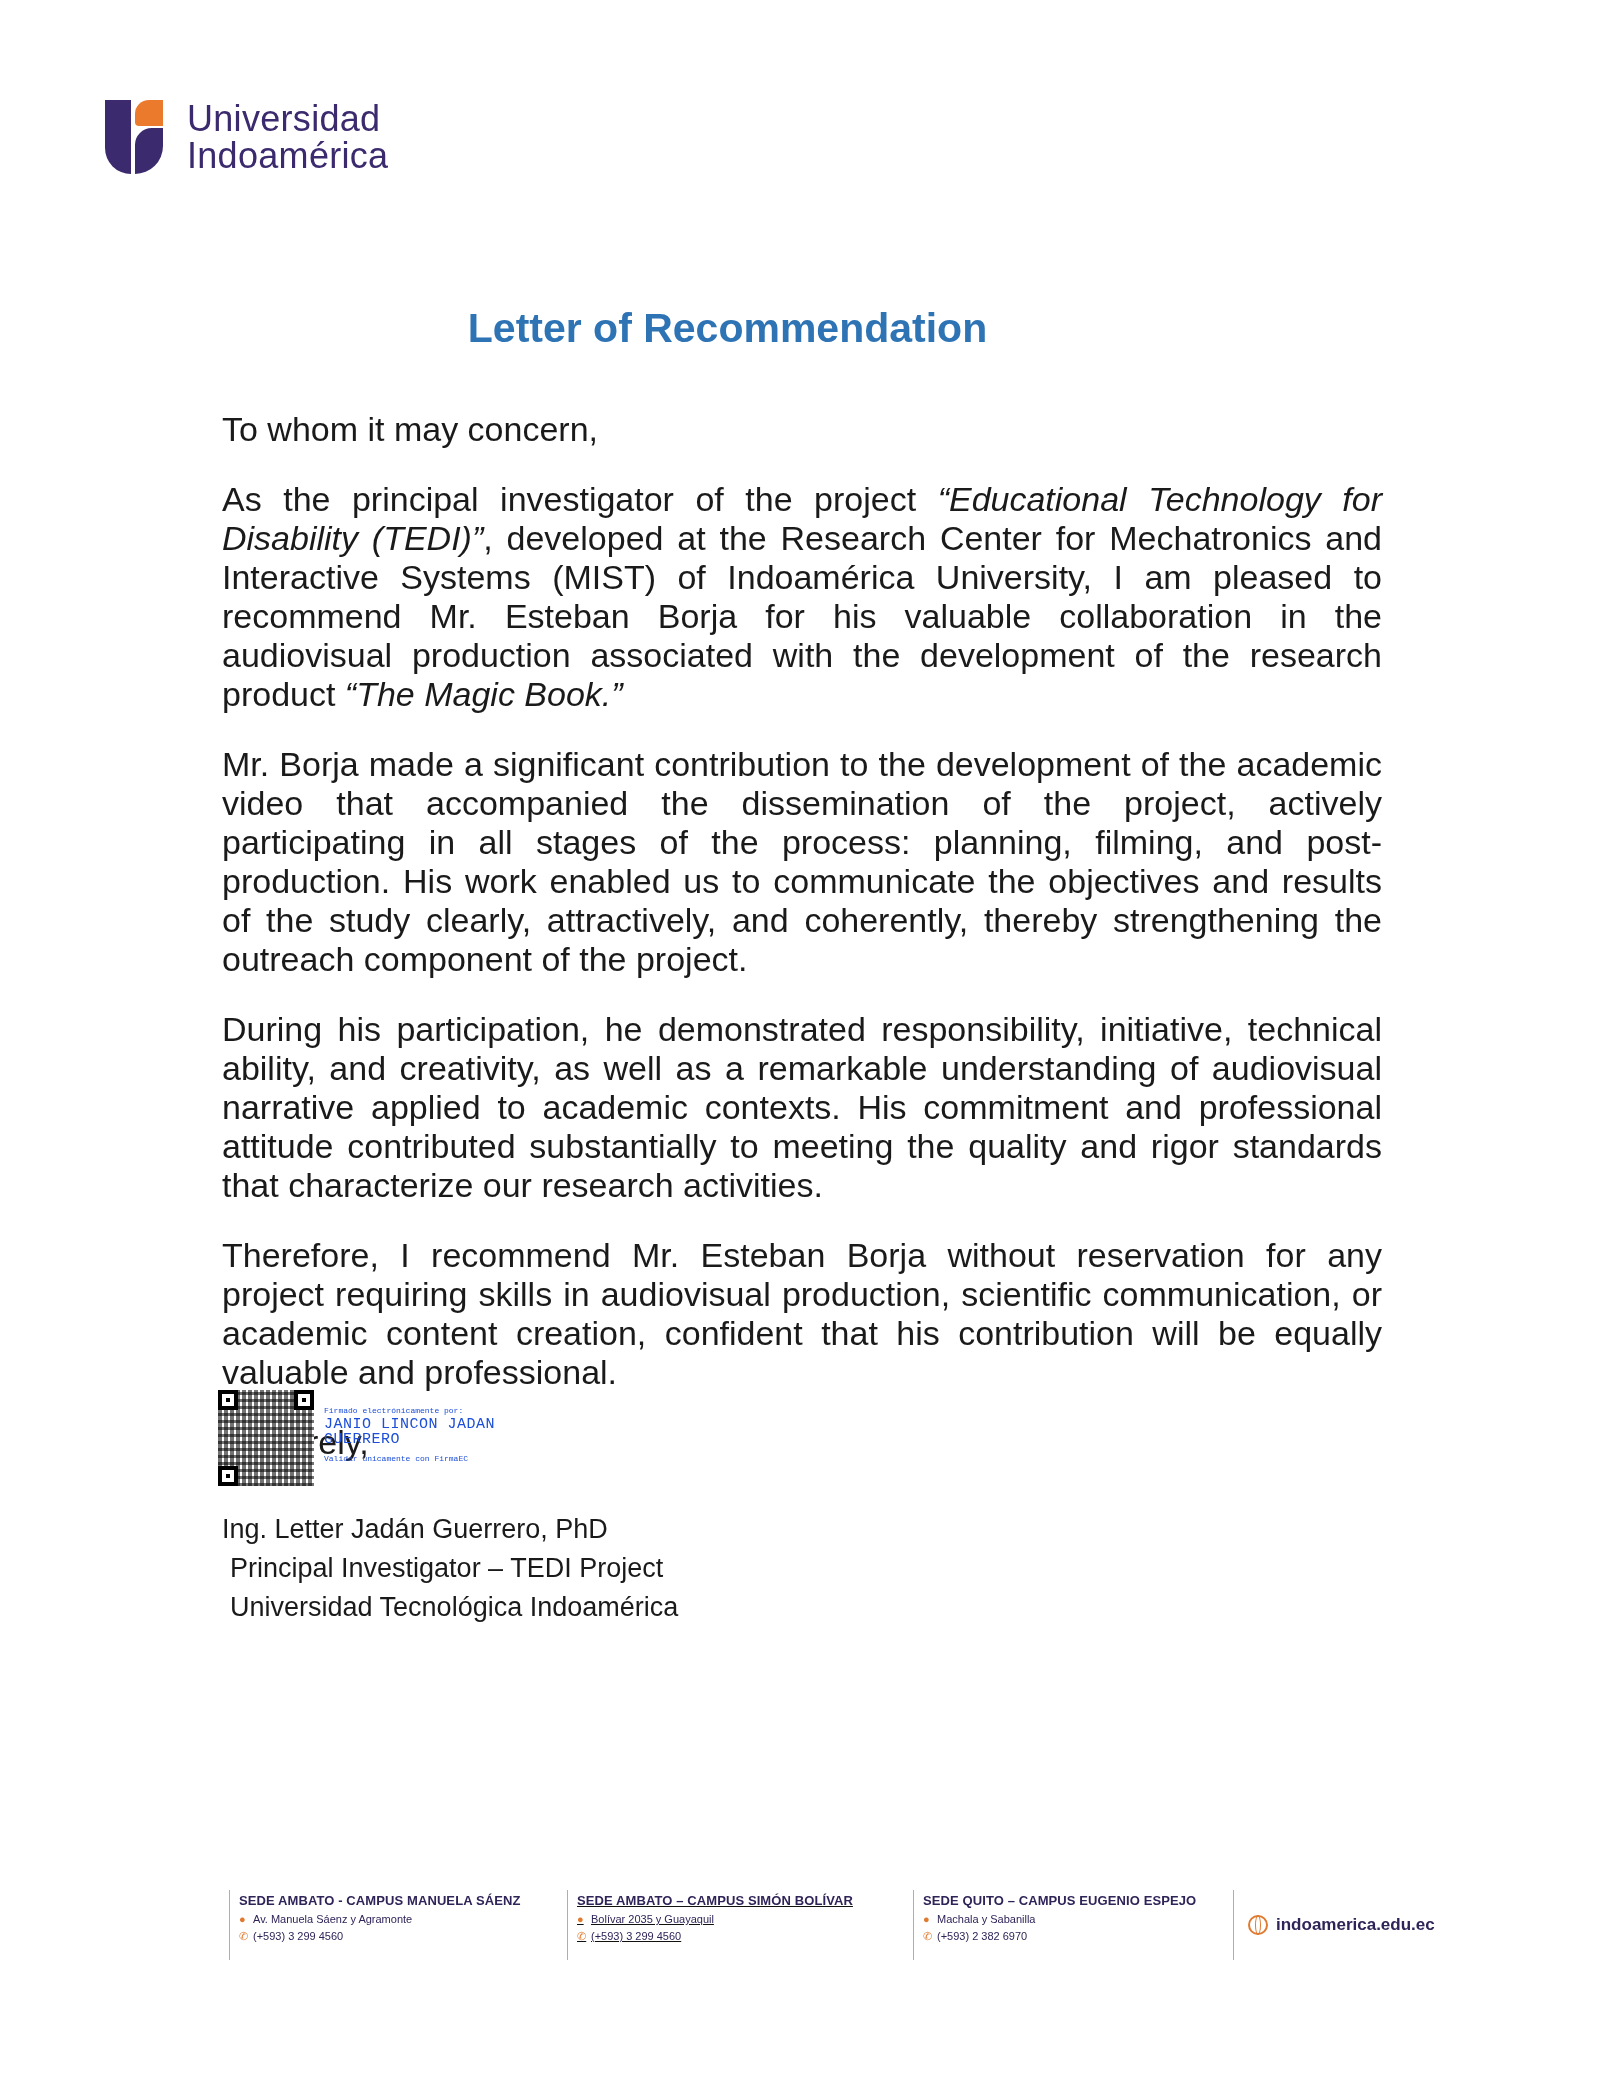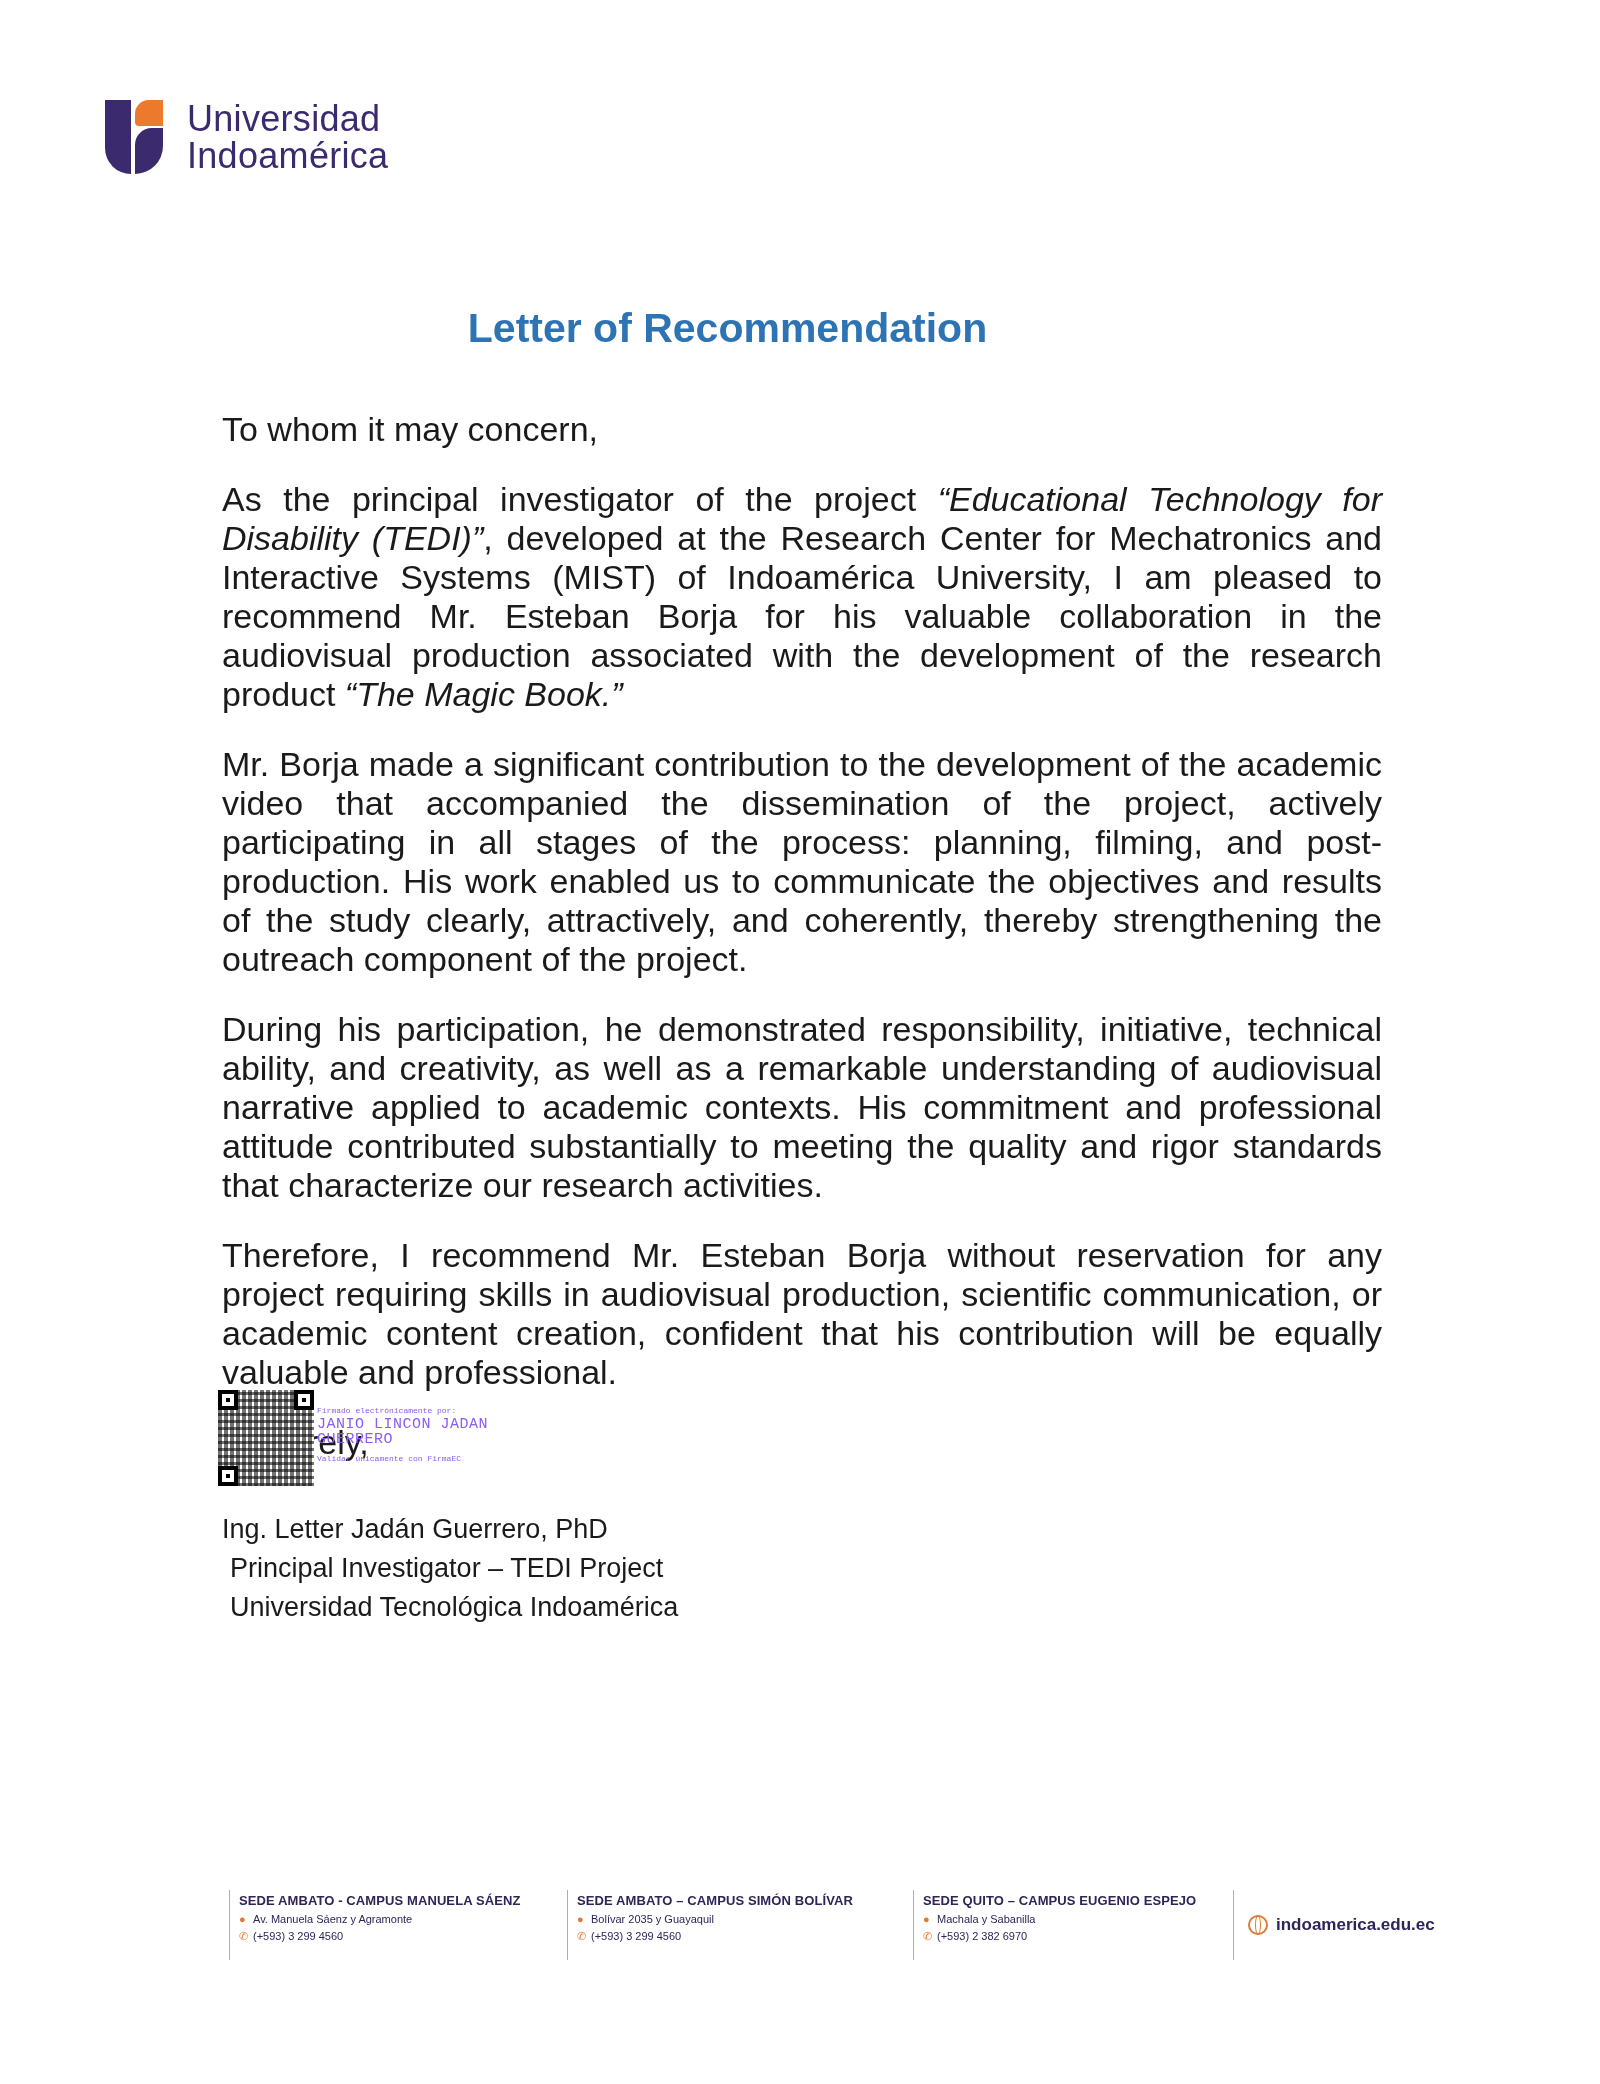--- a/index.html
+++ b/index.html
@@ -15,21 +15,21 @@
   .content p { margin:0 0 31px 0; text-align:justify; }
   .content em { font-style:italic; }
   .sig { position:absolute; left:218px; top:1390px; display:flex; align-items:center; }
   .qr { width:96px; height:96px; background-color:#fff; position:relative;
         background-image:
           repeating-linear-gradient(0deg, rgba(0,0,0,0.55) 0 3px, transparent 3px 7px),
           repeating-linear-gradient(90deg, rgba(0,0,0,0.55) 0 4px, transparent 4px 6px);
   }
   .qr .finder { position:absolute; width:20px; height:20px; border:4px solid #000; background:#fff; box-sizing:border-box; }
   .qr .finder::after { content:""; position:absolute; left:4px; top:4px; width:4px; height:4px; background:#000; }
-  .sig-text { font-family:"Liberation Mono", monospace; color:#8b5cf6; margin-left:3px; margin-top:-6px; }
+  .sig-text { font-family:"Liberation Mono", monospace; color:#1d4ed8; margin-left:10px; margin-top:-6px; }
   .sig-small { font-size:8px; line-height:12px; }
   .sig-name { font-size:15px; line-height:15px; letter-spacing:0.5px; }
   .signer { position:absolute; left:222px; top:1510px; font-size:27px; line-height:39px; color:#1a1a1a; }
   .signer .indent { padding-left:8px; }
   .footer { position:absolute; top:1890px; left:229px; height:70px; display:flex; }
   .fblock { border-left:1.5px solid #d9a37a; padding-left:9px; height:70px; box-sizing:border-box; }
   .fblock h4 { margin:3px 0 3px 0; font-size:13px; font-weight:bold; color:#2f2458; letter-spacing:0.1px; }
   .fline { font-size:11px; color:#2f2458; line-height:17px; display:flex; align-items:center; }
   .ficon { color:#e07a30; width:14px; font-size:11px; display:inline-block; }
   .web { display:flex; align-items:center; padding-left:14px; }
@@ -88,21 +88,21 @@
     <h4>SEDE AMBATO - CAMPUS MANUELA SÁENZ</h4>
     <div class="fline">
         <span class="ficon">●</span>
         <span>Av. Manuela Sáenz y Agramonte</span>
       </div>
     <div class="fline">
         <span class="ficon">✆</span>
         <span>(+593) 3 299 4560</span>
       </div>
   </div>
-  <div class="fblock" style="width:346px;">
+  <div class="fblock" style="width:346px;text-decoration:underline;">
     <h4>SEDE AMBATO – CAMPUS SIMÓN BOLÍVAR</h4>
     <div class="fline">
         <span class="ficon">●</span>
         <span>Bolívar 2035 y Guayaquil</span>
       </div>
     <div class="fline">
         <span class="ficon">✆</span>
         <span>(+593) 3 299 4560</span>
       </div>
   </div>

